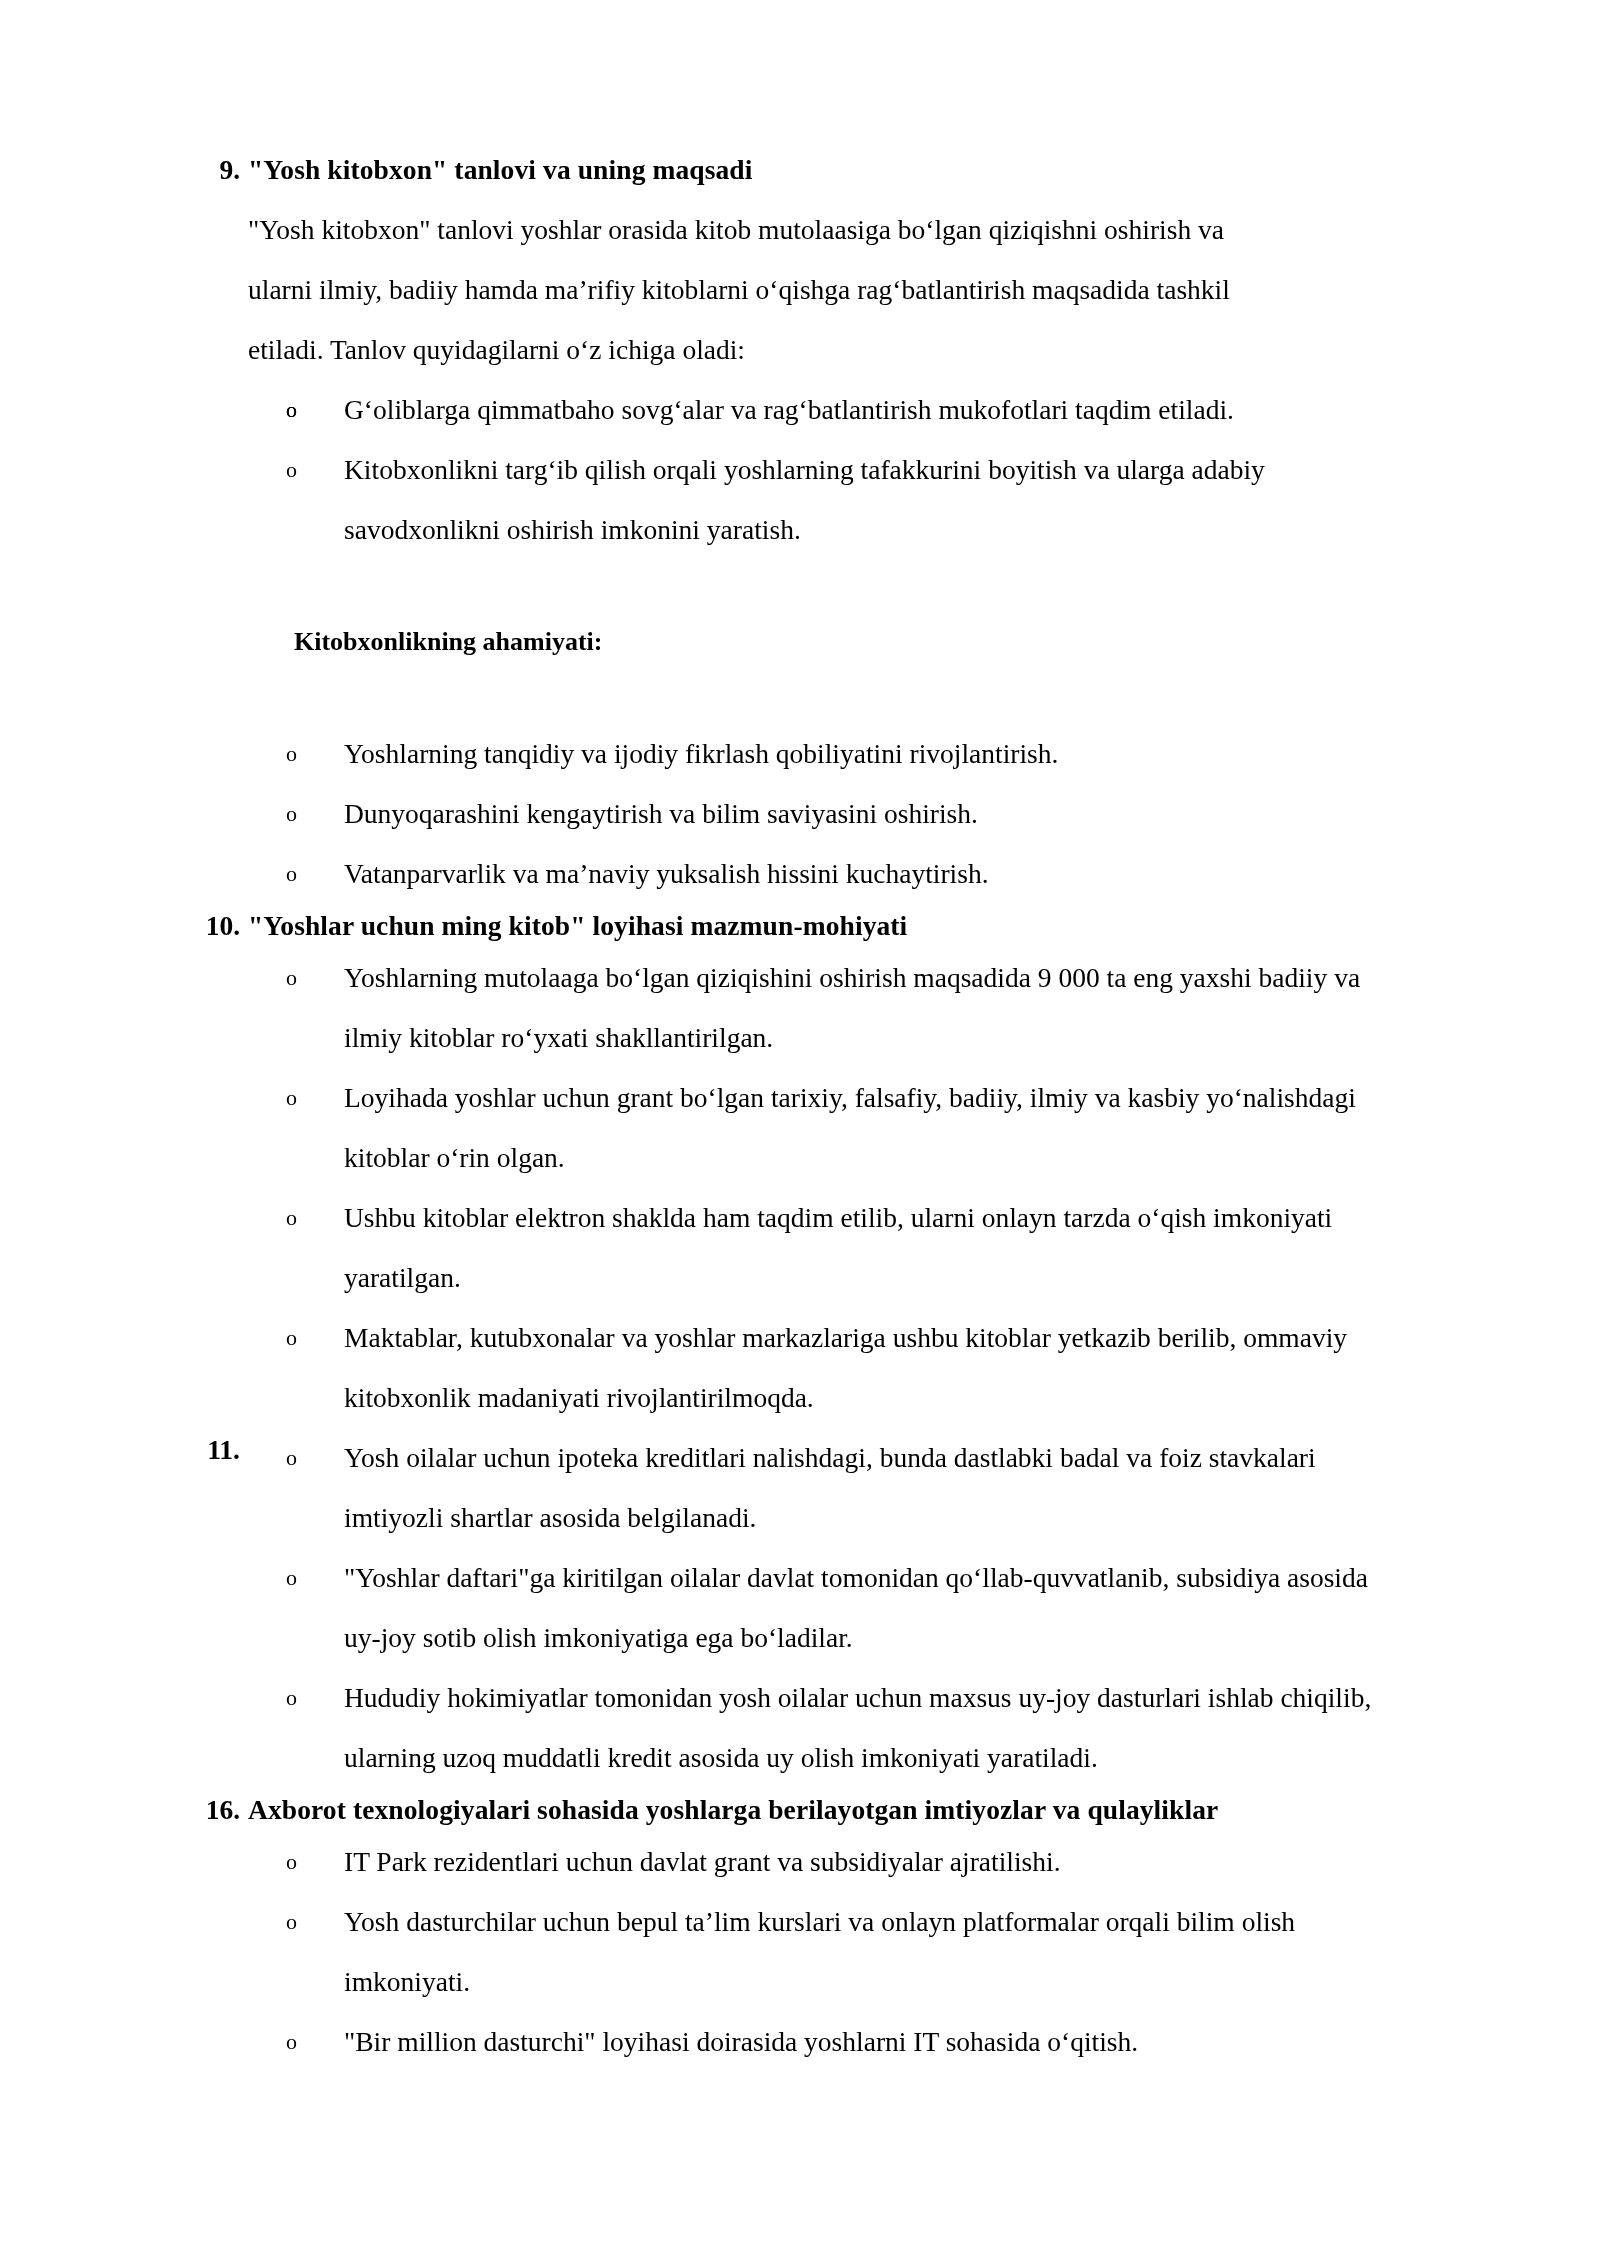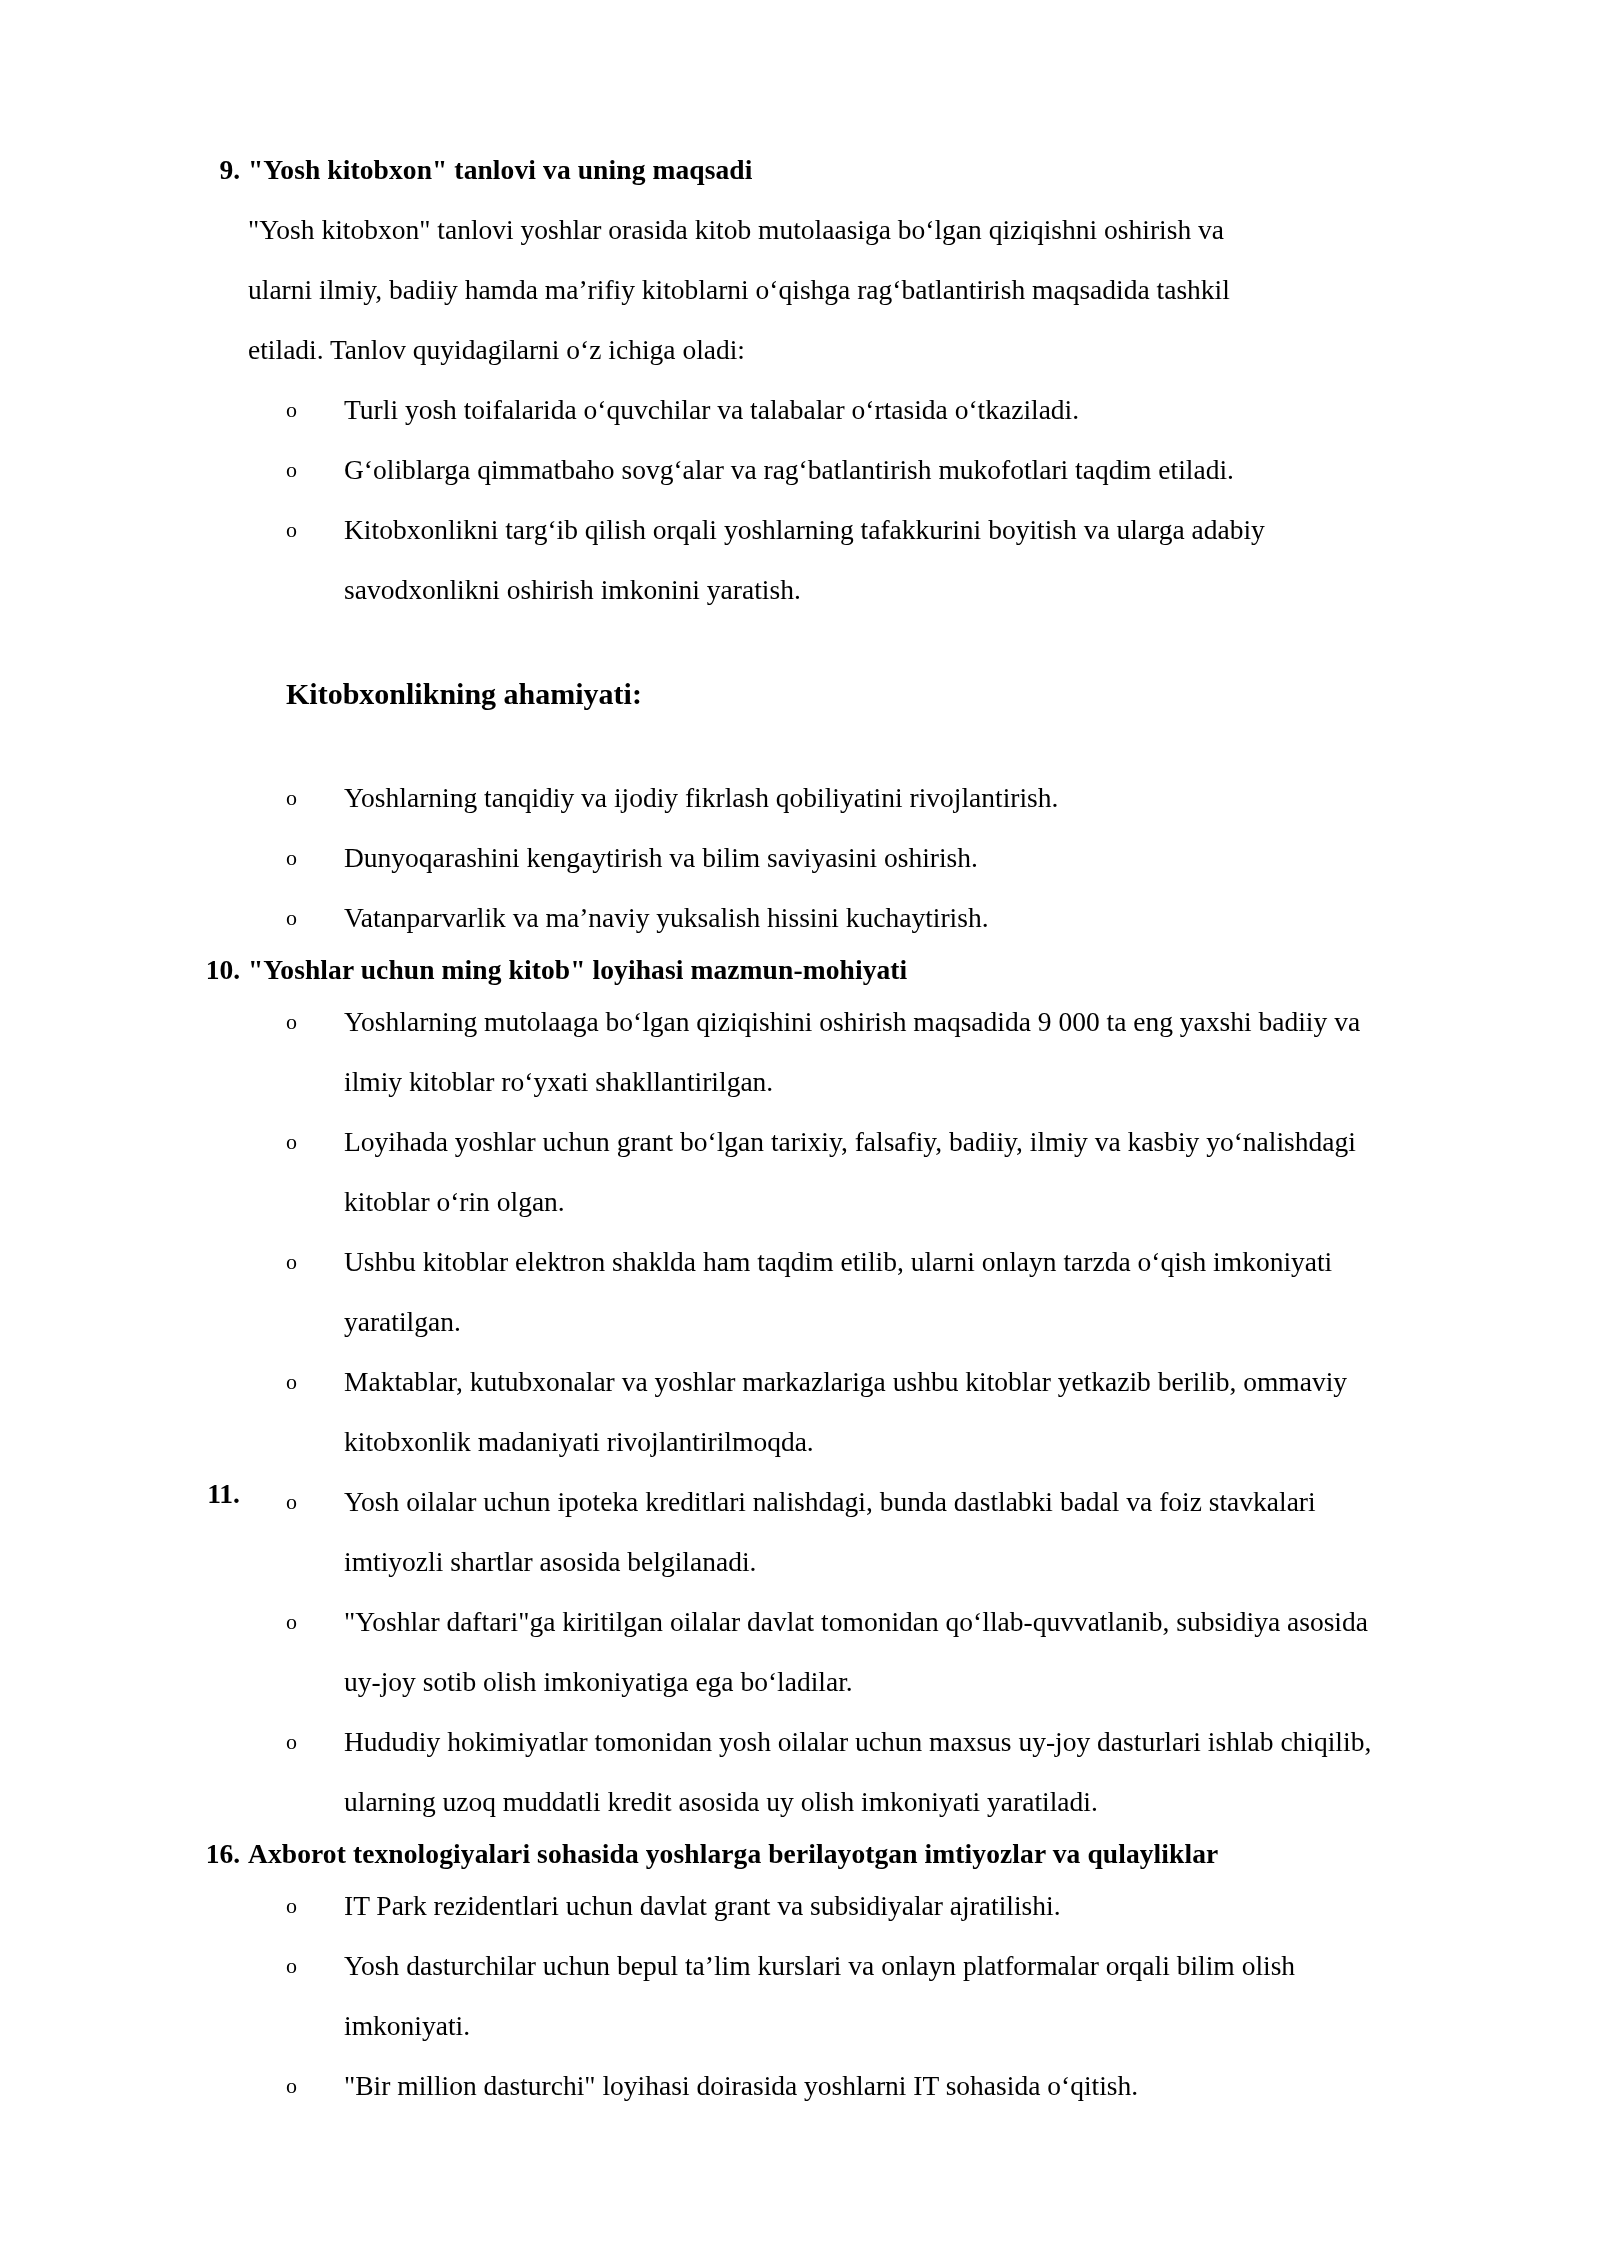--- a/index.html
+++ b/index.html
@@ -88,24 +88,24 @@
     top: 0;
     font-size: 22px;
     line-height: 60px;
     color: #000;
   }
 
   .sublist-pad-top { padding-top: 4px; }
 
   
   .sub-heading {
-    font-size: 30px;
+    font-size: 26px;
     font-weight: 700;
     line-height: 44px;
-    margin: 0;
+    margin: 8px;
     padding-left: 38px;
   }
   .gap-md { height: 52px; }
 </style>
 </head>
 <body>
 
 <div class="page">
   <div class="doc-body">
 
@@ -115,21 +115,20 @@
         <span class="num">9.</span>
         <div class="heading">"Yosh kitobxon" tanlovi va uning maqsadi</div>
 
         <div class="para-wrap">
           <p class="para">"Yosh kitobxon" tanlovi yoshlar orasida kitob mutolaasiga bo‘lgan qiziqishni oshirish va ularni ilmiy, badiiy hamda ma’rifiy kitoblarni o‘qishga rag‘batlantirish maqsadida tashkil etiladi. Tanlov quyidagilarni o‘z ichiga oladi:</p>
         </div>
 
         <ul class="sublist">
           <li class="subitem">
             <span class="obullet">o</span>
-            <span>Turli yosh toifalarida o‘quvchilar va talabalar o‘rtasida o‘tkaziladi.</span>
           </li>
           <li class="subitem">
             <span class="obullet">o</span>
             <span>G‘oliblarga qimmatbaho sovg‘alar va rag‘batlantirish mukofotlari taqdim etiladi.</span>
           </li>
           <li class="subitem">
             <span class="obullet">o</span>
             <span>Kitobxonlikni targ‘ib qilish orqali yoshlarning tafakkurini boyitish va ularga adabiy savodxonlikni oshirish imkonini yaratish.</span>
           </li>
         </ul>

